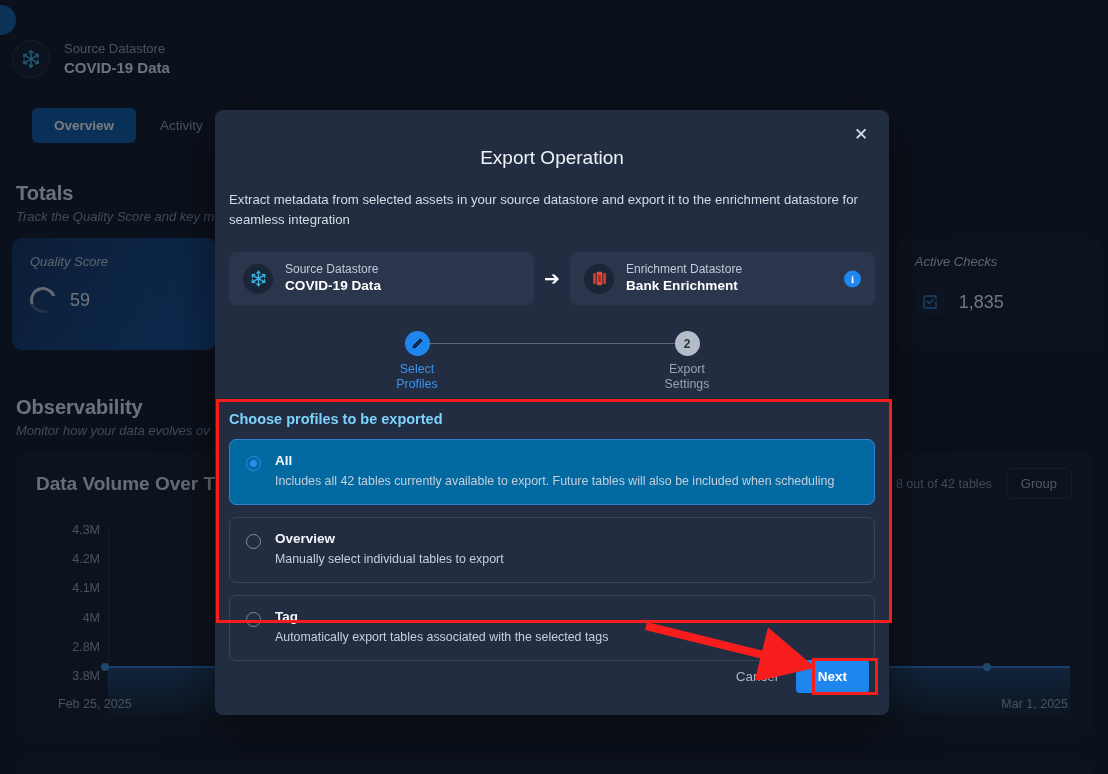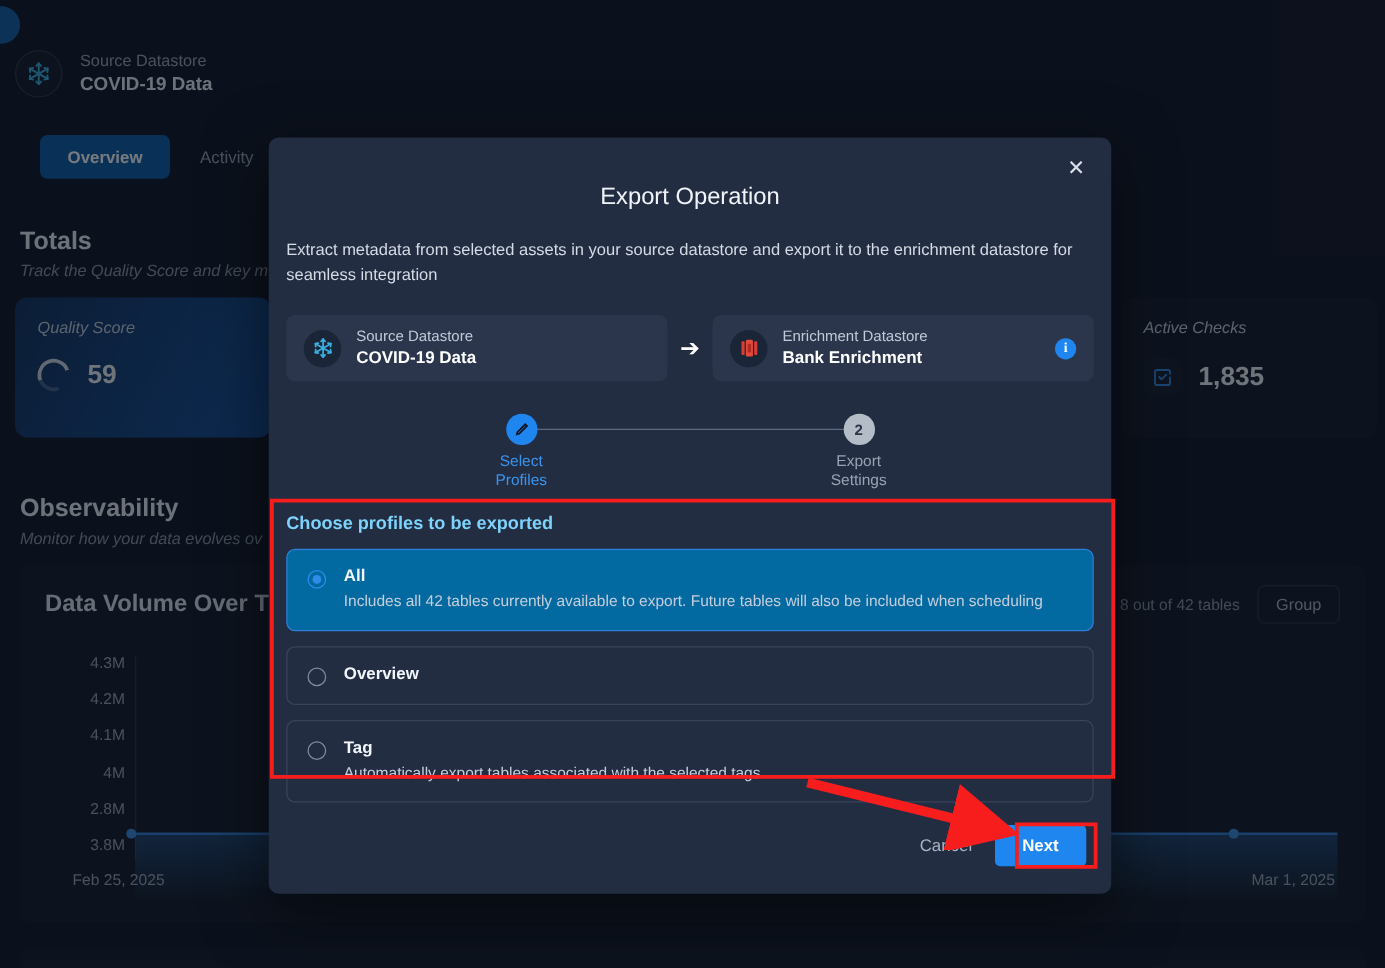--- a/index.html
+++ b/index.html
@@ -55,21 +55,21 @@
   }
   .stat-card {
     width: 206px; height: 112px; border-radius: 10px;
     background: #141c2b; padding: 16px 18px;
   }
   .stat-card.grad {
     background: linear-gradient(120deg, #123260 0%, #14509b 100%);
   }
   .stat-label { font-size: 13px; color: #c3cddb; font-style: italic; }
   .stat-value-row { display: flex; align-items: center; gap: 14px; margin-top: 18px; }
-  .stat-value { font-size: 21px; font-weight: bold; color: #eef2f8; }
+  .stat-value { font-size: 18px; font-weight: normal; color: #eef2f8; }
   .ring {
     width: 26px; height: 26px; border-radius: 50%;
     border: 3px solid #cdd7e4; border-right-color: transparent;
     border-bottom-color: rgba(205,215,228,0.25);
     transform: rotate(25deg);
   }
   .chk-box {
     width: 30px; height: 30px; border-radius: 7px; background: #18202f;
     display: flex; align-items: center; justify-content: center;
   }
@@ -410,20 +410,21 @@
         <div>
           <div class="opt-title">All</div>
           <div class="opt-desc">Includes all 42 tables currently available to export. Future tables will also be included when scheduling</div>
         </div>
       </div>
 
       <div class="opt">
         <div class="radio"></div>
         <div>
           <div class="opt-title">Overview</div>
+          <div class="opt-desc">Manually select individual tables to export</div>
         </div>
       </div>
 
       <div class="opt">
         <div class="radio"></div>
         <div>
           <div class="opt-title">Tag</div>
           <div class="opt-desc">Automatically export tables associated with the selected tags</div>
         </div>
       </div>

